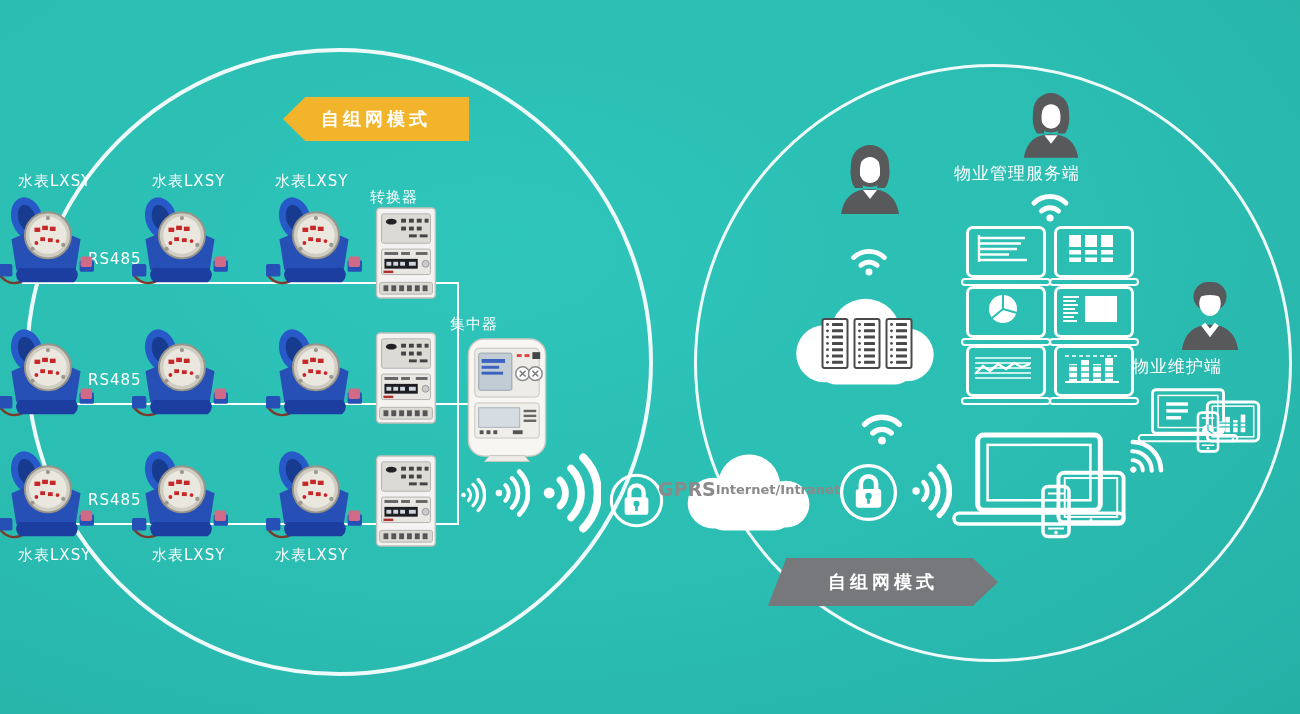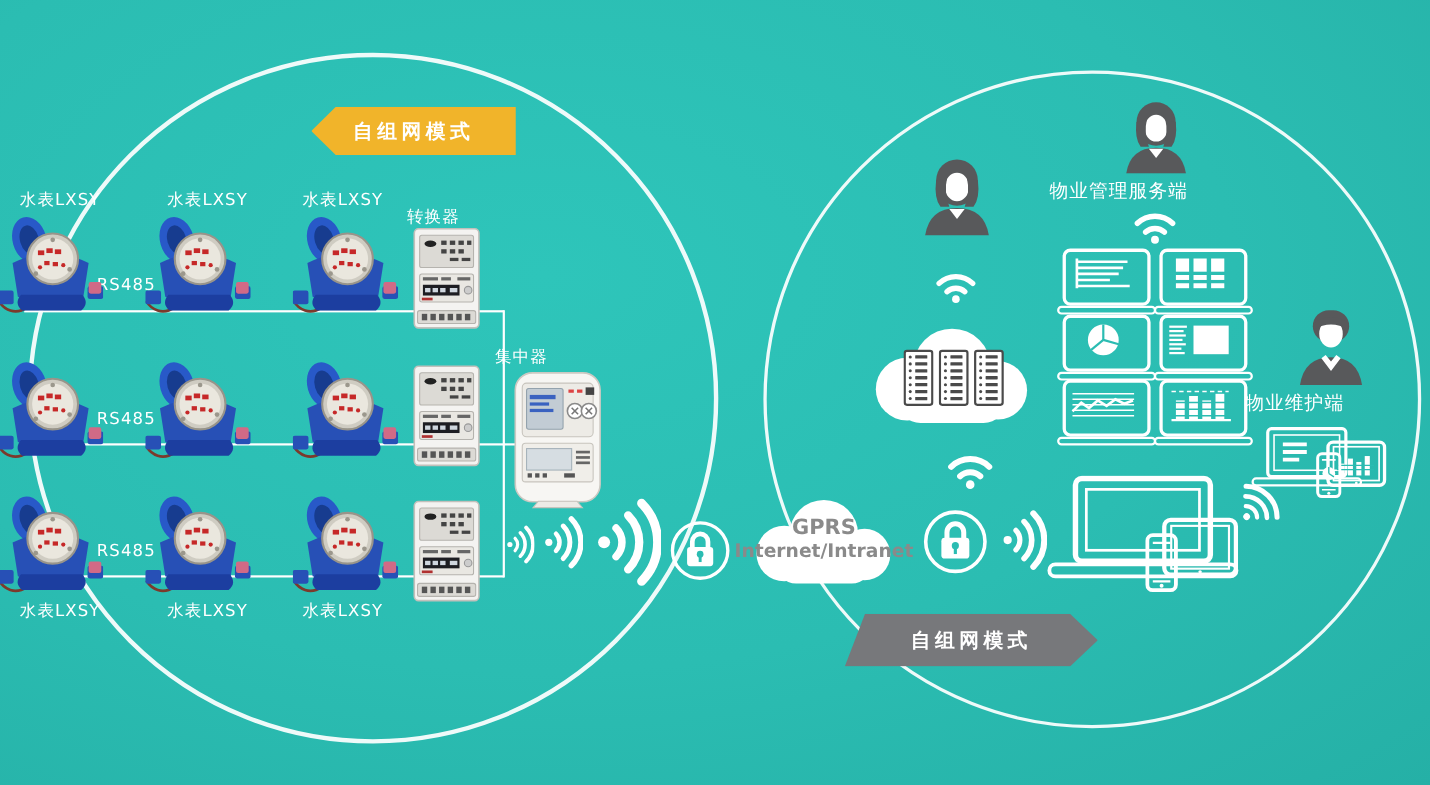--- a/index.html
+++ b/index.html
@@ -16,24 +16,24 @@
     color:#fff;font-weight:bold;font-size:18px;letter-spacing:4px;}
   .banner.yellow{background:#F1B42A;clip-path:polygon(0 50%,12% 0,100% 0,100% 100%,12% 100%);}
   .banner.gray{background:#77787B;clip-path:polygon(8% 0,89% 0,100% 50%,89% 100%,0 100%);}
   .hline,.vline{position:absolute;background:#fff;}
   .hline{height:2px;}
   .vline{width:2px;}
   .abs{position:absolute;}
   .monitor{position:absolute;width:74px;height:46px;border:3px solid #fff;border-radius:7px;}
   .monitor::after{content:"";position:absolute;left:-8px;right:-8px;bottom:-11px;height:4px;border:2px solid #fff;border-radius:4px;}
   .monitor .scr{position:absolute;left:4px;top:4px;width:60px;height:32px;}
-  .cloudtxt{position:absolute;display:flex;flex-direction:column;align-items:center;justify-content:center;
+  .cloudtxt{position:absolute;display:flex;align-items:center;justify-content:center;
     color:#8A8A8A;font-weight:bold;line-height:1.25;}
   .cloudtxt .l1{font-size:19px;}
-  .cloudtxt .l2{font-size:17px;}
+  .cloudtxt .l2{font-size:13px;}
 </style>
 </head>
 <body>
 
 <svg width="0" height="0" style="position:absolute" aria-hidden="true">
   <defs>
     <symbol id="sym-wifi" viewBox="0 0 48 34">
       <path d="M8 15 a23 23 0 0 1 32 0" fill="none" stroke="#fff" stroke-width="5" stroke-linecap="round"></path>
       <path d="M15.5 23 a12.5 12.5 0 0 1 17 0" fill="none" stroke="#fff" stroke-width="5" stroke-linecap="round"></path>
       <circle cx="24" cy="30" r="3.6" fill="#fff"></circle>

